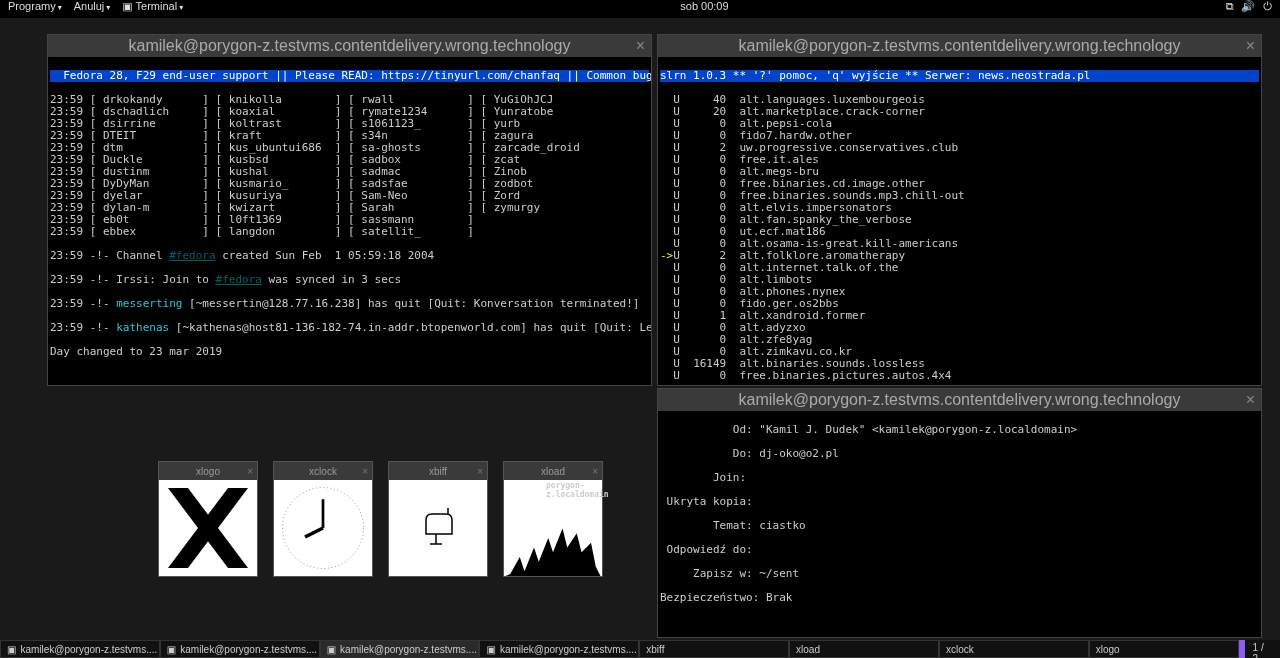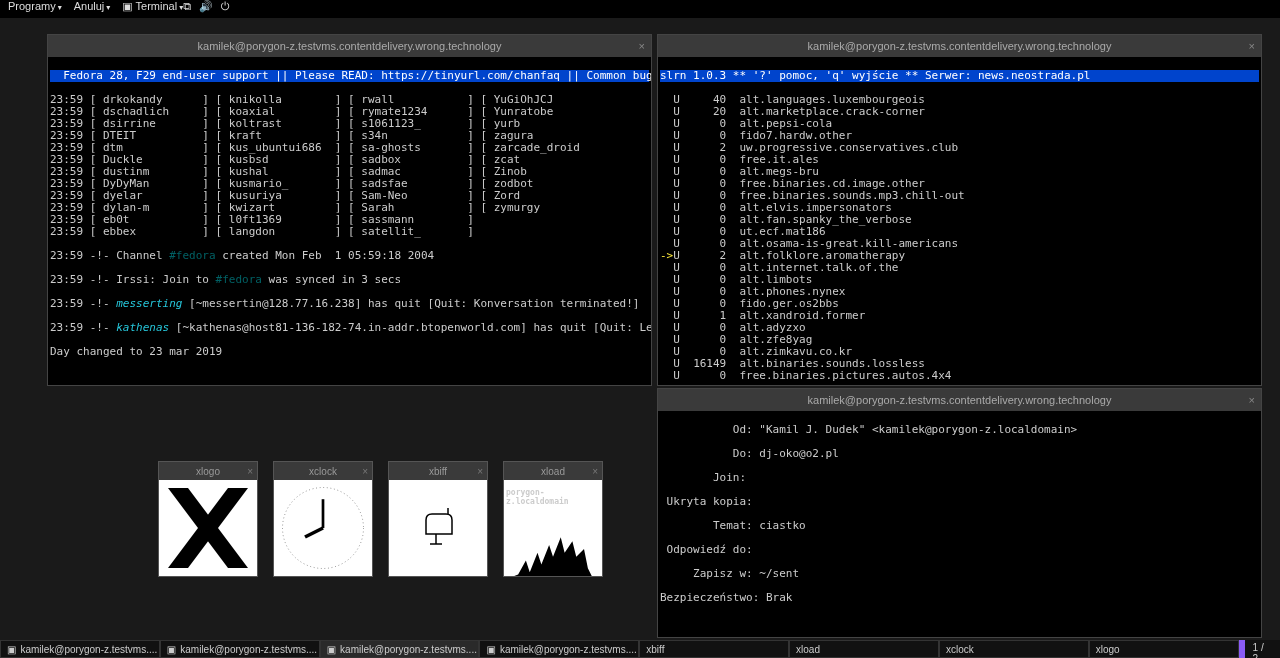--- a/index.html
+++ b/index.html
@@ -41,44 +41,44 @@
   flex-direction: column;
 }
 .titlebar {
   height: 22px;
   background: #3a3a3a;
   display: flex;
   align-items: center;
   justify-content: center;
   color: #aaa;
   font-family: sans-serif;
-  font-size: 11px;
+  font-size: 16px;
   position: relative;
 }
 .titlebar .close {
   position: absolute;
   right: 6px;
   cursor: pointer;
   color: #888;
 }
 .term-body {
   flex: 1;
   background: #000;
   padding: 1px 2px;
   overflow: hidden;
   white-space: pre;
   font-size: 11px;
   line-height: 12px;
 }
 
 .hl-blue { background: #0044cc; color: #fff; }
-.fg-cyan { color: #26c6da; font-style: italic; }
+.fg-cyan { color: #26c6da; }
 .fg-yellow { color: #ffeb3b; }
 .fg-white { color: #fff; }
-.fg-darkcyan { color: #006064; }
+.fg-darkcyan { color: #006064; text-decoration: underline; }
 
 .mini-win {
   position: absolute;
   width: 100px;
   background: #3a3a3a;
   border: 1px solid #555;
 }
 .mini-title {
   height: 18px;
   background: #3a3a3a;
@@ -127,38 +127,39 @@
 </style>
 </head>
 <body>
 
 <div class="topbar">
   <div class="topbar-left">
     <span><span>Programy</span><span class="tri">▾</span></span>
     <span><span>Anuluj</span><span class="tri">▾</span></span>
     <span><span>▣</span> <span>Terminal</span><span class="tri">▾</span></span>
   </div>
+  <div class="topbar-center">sob 00:09</div>
   <div class="topbar-right">
     <span>⧉</span>
     <span>🔊</span>
     <span>⏻</span>
   </div>
 </div>
 
 <div class="desktop">
 
   <div class="window" style="left:47px; top:16px; width:605px; height:352px;">
     <div class="titlebar">
       <span>kamilek@porygon-z.testvms.contentdelivery.wrong.technology</span>
       <span class="close">×</span>
     </div>
     <div class="term-body">
 <div class="hl-blue">  Fedora 28, F29 end-user support || Please READ: https://tinyurl.com/chanfaq || Common bugs: https:/</div>
 <div id="irc-nicks"><div>23:59 [ drkokandy      ] [ knikolla        ] [ rwall           ] [ YuGiOhJCJ</div><div>23:59 [ dschadlich     ] [ koaxial         ] [ rymate1234      ] [ Yunratobe</div><div>23:59 [ dsirrine       ] [ koltrast        ] [ s1061123_       ] [ yurb</div><div>23:59 [ DTEIT          ] [ kraft           ] [ s34n            ] [ zagura</div><div>23:59 [ dtm            ] [ kus_ubuntui686  ] [ sa-ghosts       ] [ zarcade_droid</div><div>23:59 [ Duckle         ] [ kusbsd          ] [ sadbox          ] [ zcat</div><div>23:59 [ dustinm        ] [ kushal          ] [ sadmac          ] [ Zinob</div><div>23:59 [ DyDyMan        ] [ kusmario_       ] [ sadsfae         ] [ zodbot</div><div>23:59 [ dyelar         ] [ kusuriya        ] [ Sam-Neo         ] [ Zord</div><div>23:59 [ dylan-m        ] [ kwizart         ] [ Sarah           ] [ zymurgy</div><div>23:59 [ eb0t           ] [ l0ft1369        ] [ sassmann        ]</div><div>23:59 [ ebbex          ] [ langdon         ] [ satellit_       ]</div></div>
-<div><span>23:59 -!- Channel </span><span class="fg-darkcyan">#fedora</span><span> created Mon Feb  1 05:59:18 2004</span></div>
+<div><span>23:59 -!- Channel </span><span class="fg-darkcyan">#fedora</span><span> created Sun Feb  1 05:59:18 2004</span></div>
 <div><span>23:59 -!- Irssi: Join to </span><span class="fg-darkcyan">#fedora</span><span> was synced in 3 secs</span></div>
 <div><span>23:59 -!- </span><span class="fg-cyan">messerting</span><span> [~messertin@128.77.16.238] has quit [Quit: Konversation terminated!]</span></div>
 <div><span>23:59 -!- </span><span class="fg-cyan">kathenas</span><span> [~kathenas@host81-136-182-74.in-addr.btopenworld.com] has quit [Quit: Leaving]</span></div>
 <div>Day changed to 23 mar 2019</div>
 
 
 
 
 
 
@@ -242,21 +243,21 @@
       </svg>
     </div>
   </div>
 
   <div class="mini-win" style="left:503px; top:443px;">
     <div class="mini-title">
         <span>xload</span>
         <span class="close">×</span>
       </div>
     <div class="mini-body" style="flex-direction:column; align-items:flex-start;">
-      <div style="font-size:8px; font-weight:bold; padding:8px 2px;">porygon-z.localdomain</div>
+      <div style="font-size:8px; font-weight:bold; padding:1px 2px;margin-left:40px;">porygon-z.localdomain</div>
       <svg width="98" height="80" viewBox="0 0 100 80" style="margin-top:auto;">
         <polygon points="0,80 5,78 15,60 20,75 30,50 35,65 45,40 50,55 60,30 65,50 75,35 80,55 90,45 95,70 100,80" fill="#000"></polygon>
       </svg>
     </div>
   </div>
 
 </div>
 
 <div class="taskbar">
   <div class="task-item" style="width:160px">

